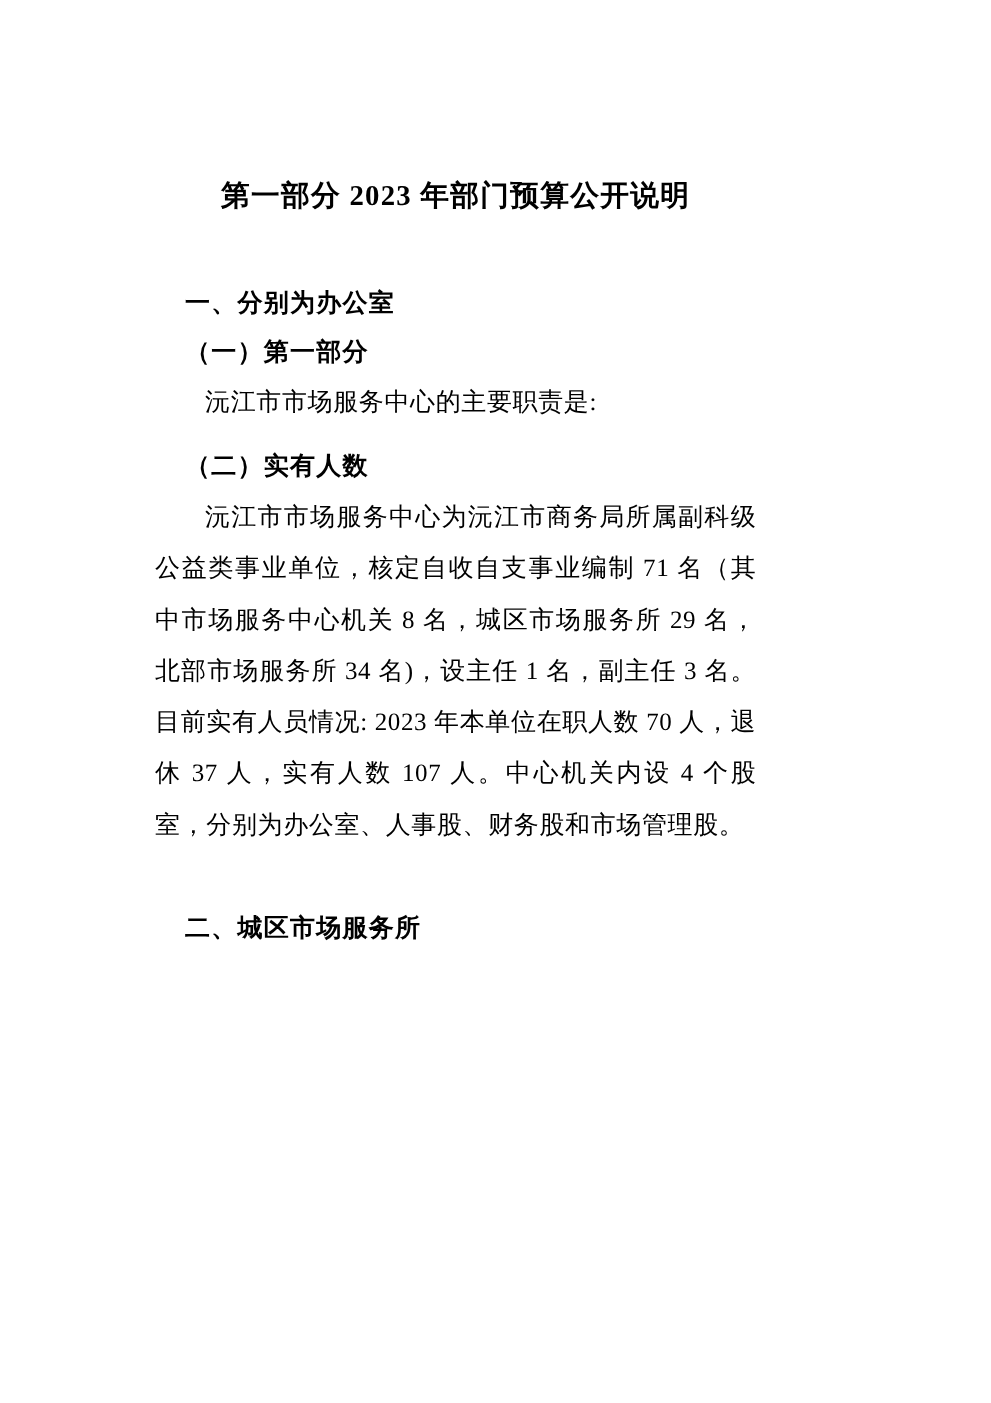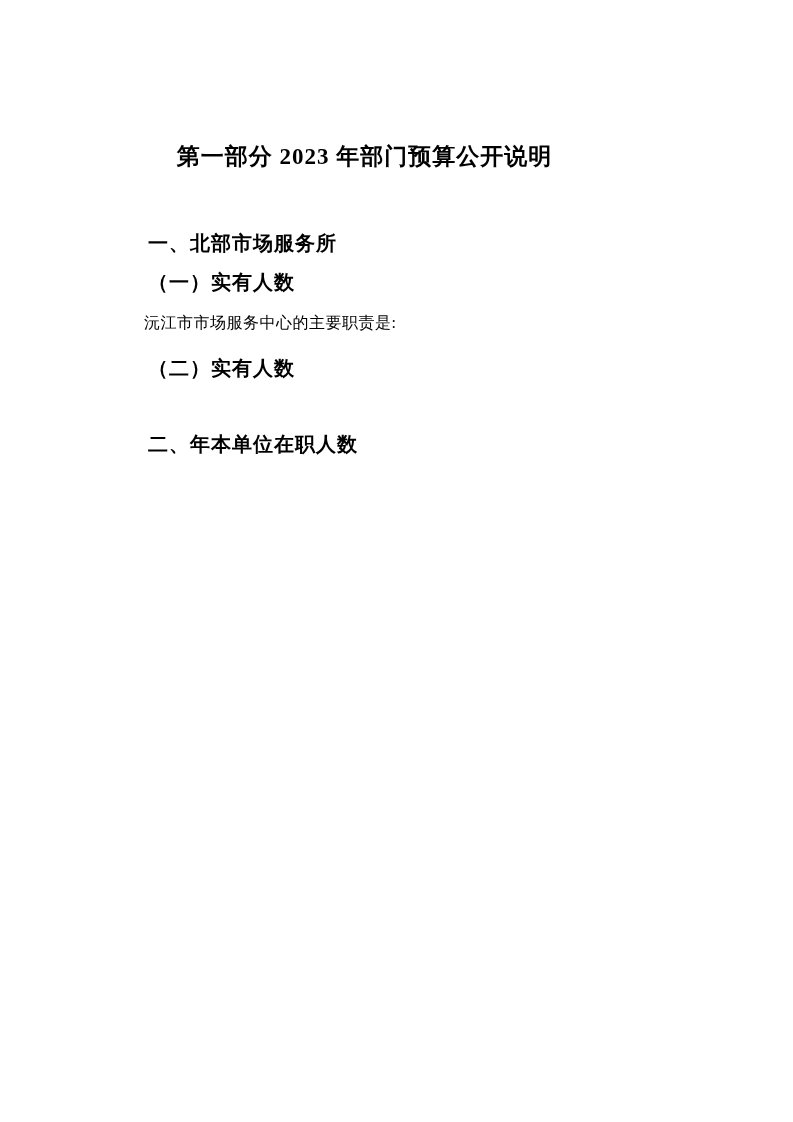--- a/index.html
+++ b/index.html
@@ -46,46 +46,47 @@
     font-size: 20px;
     line-height: 28px;
     font-weight: bold;
     text-indent: 2em;
     font-family: "Liberation Serif", "DejaVu Serif", serif;
     letter-spacing: 1px;
   }
   .h-sub-1 { margin-top: 11px; }
   .h-sub-2 { margin-top: 11px; }
   .body-para {
-    margin: 4px;
-    font-size: 16px;
+    margin: 16px;
+    font-size: 20px;
     line-height: 41px;
     text-align: justify;
     text-justify: inter-ideograph;
     text-indent: 2em;
     letter-spacing: 0.5px;
   }
   .para-intro { margin-top: 6px; }
   .para-duties { margin-top: 3px; }
   .para-org { margin-top: 7px; }
 </style>
 </head>
 <body>
 
 <div class="page">
   <div class="content">
 
     <h1 class="doc-title">第一部分 2023 年部门预算公开说明</h1>
 
-    <h2 class="h-main h-main-1">一、北部市场服务所</h2>
+    <h2 class="h-main h-main-1">一、分别为办公室</h2>
 
-    <h3 class="h-sub h-sub-1">（一）实有人数</h3>
+    <h3 class="h-sub h-sub-1">（一）第一部分</h3>
 
     <p class="body-para para-intro">沅江市市场服务中心的主要职责是:</p>
 
 
     <h3 class="h-sub h-sub-2">（二）实有人数</h3>
 
+    <p class="body-para para-org">沅江市市场服务中心为沅江市商务局所属副科级公益类事业单位，核定自收自支事业编制 71 名（其中市场服务中心机关 8 名，城区市场服务所 29 名，北部市场服务所 34 名)，设主任 1 名，副主任 3 名。目前实有人员情况: 2023 年本单位在职人数 70 人，退休 37 人，实有人数 107 人。中心机关内设 4 个股室，分别为办公室、人事股、财务股和市场管理股。</p>
 
-    <h2 class="h-main h-main-2">二、年本单位在职人数</h2>
+    <h2 class="h-main h-main-2">二、城区市场服务所</h2>
 
   </div>
 </div>
 
 </body></html>

